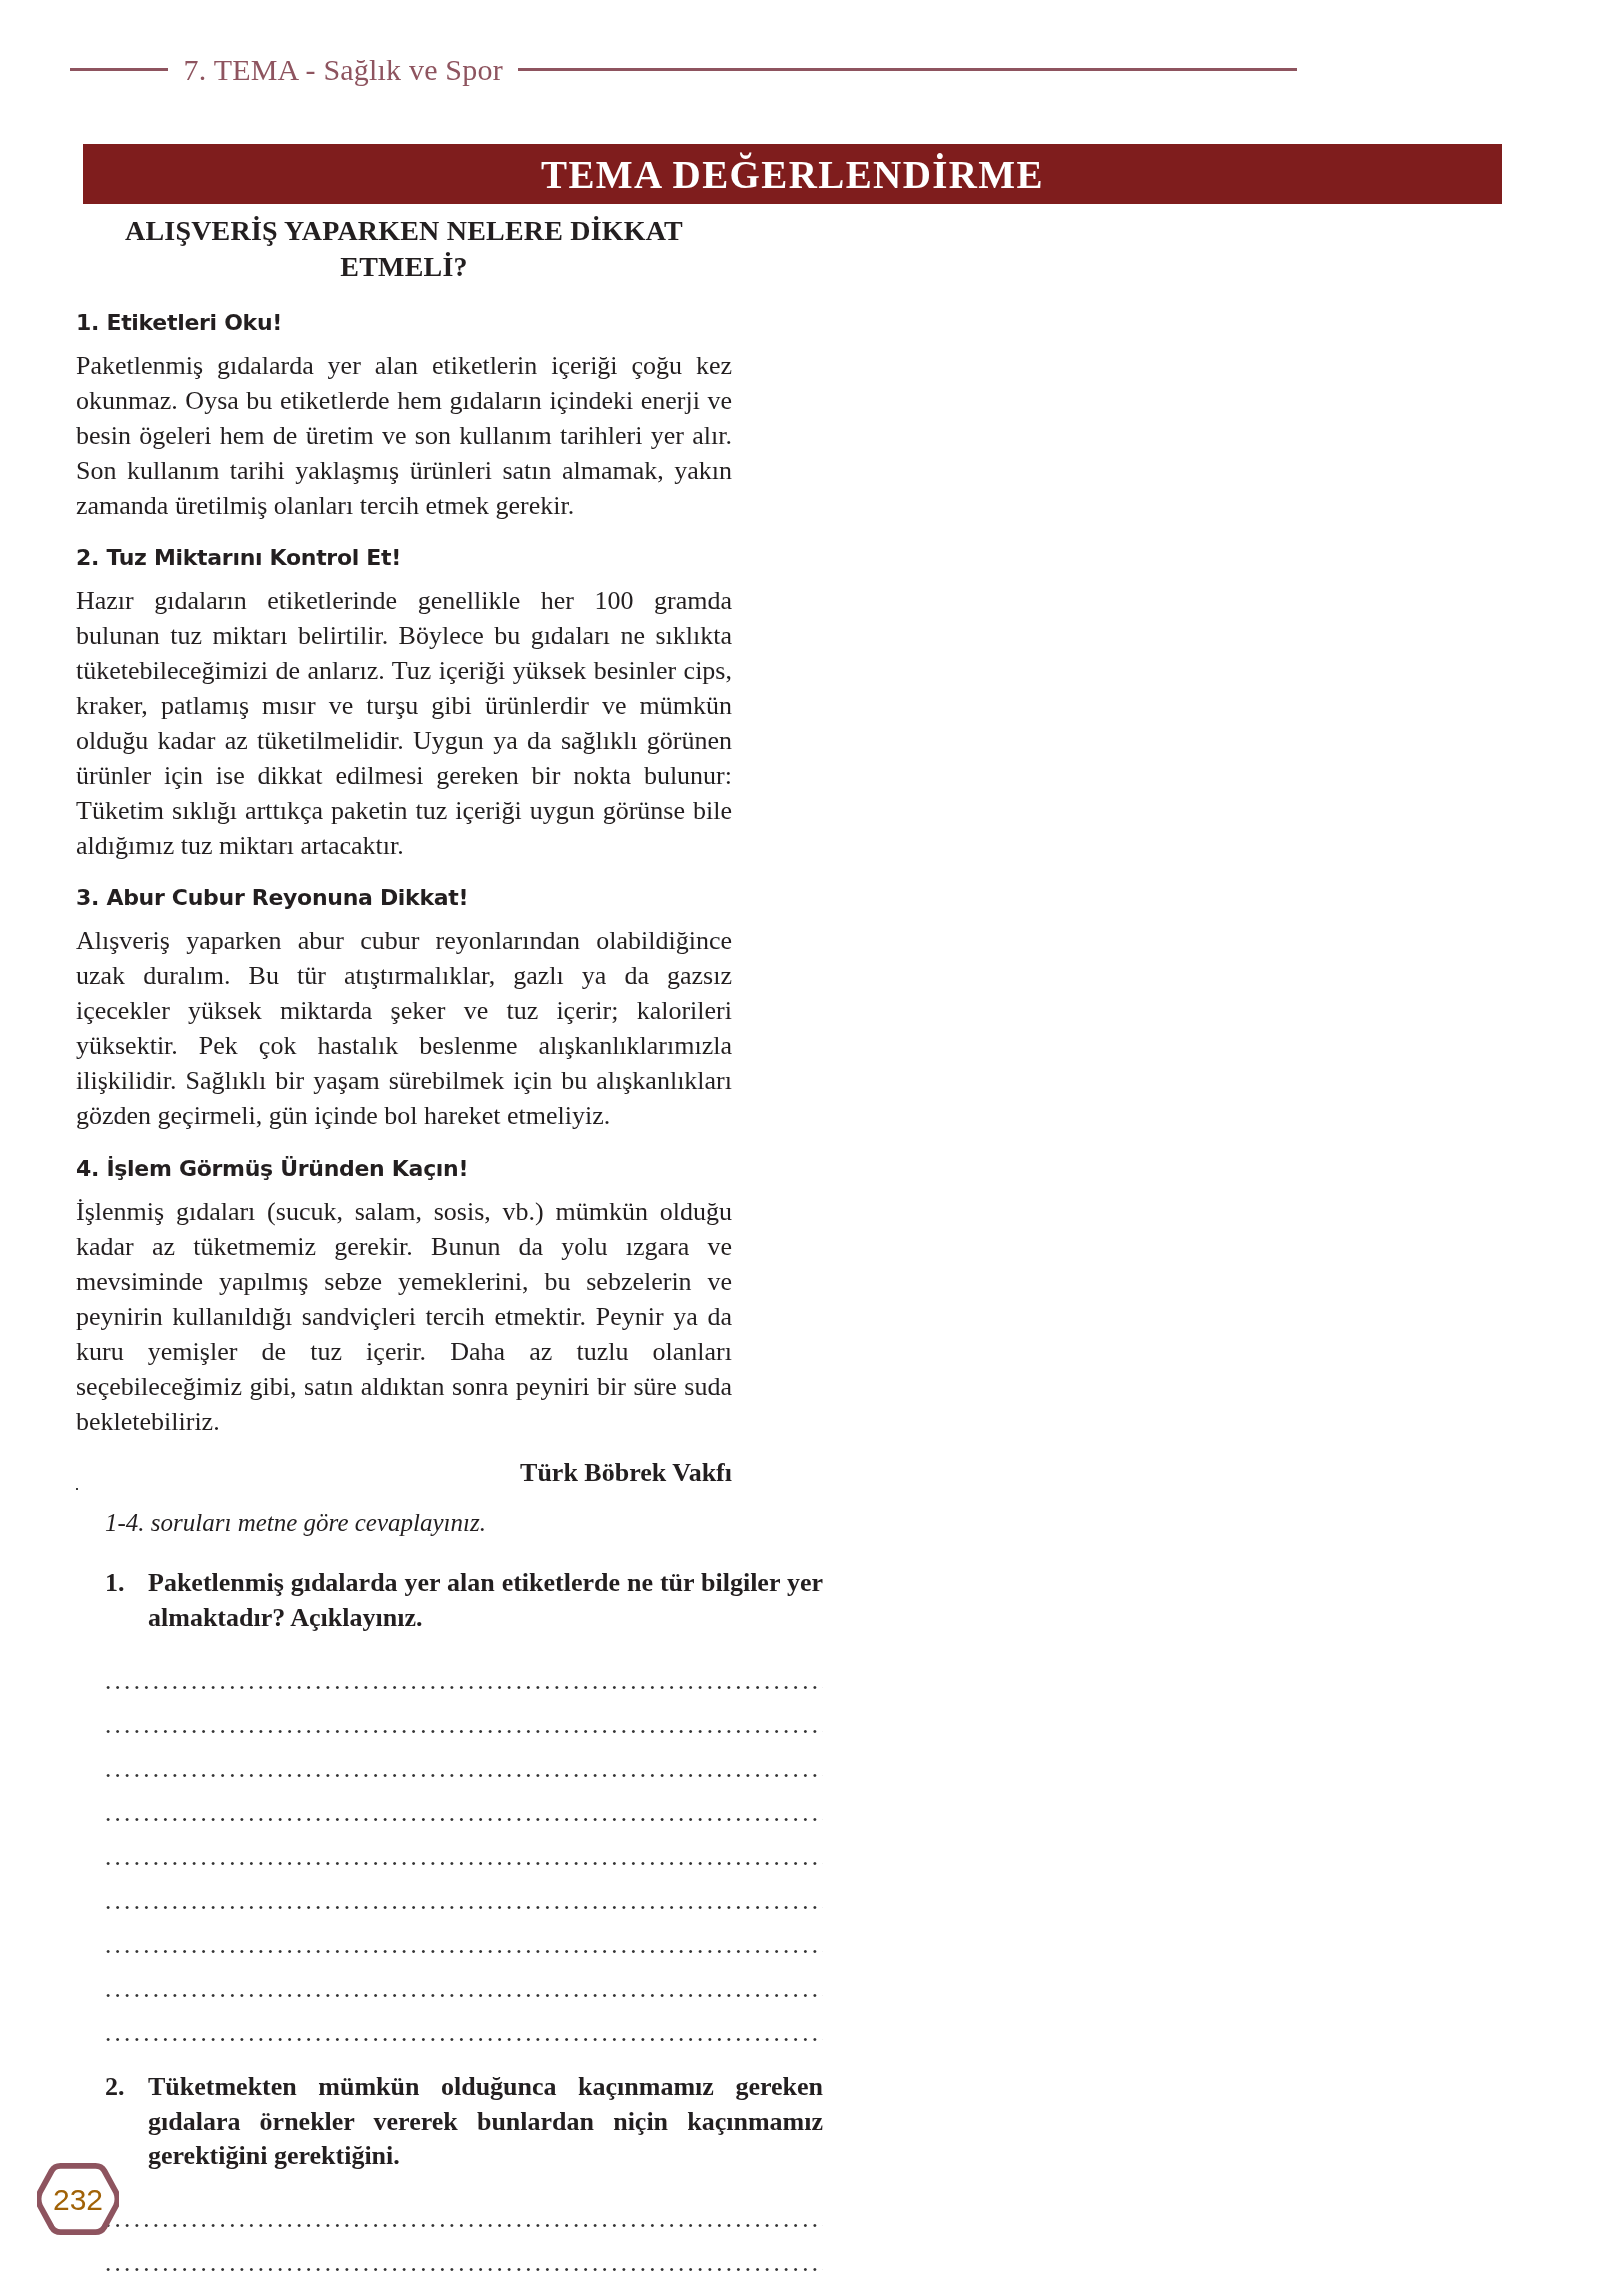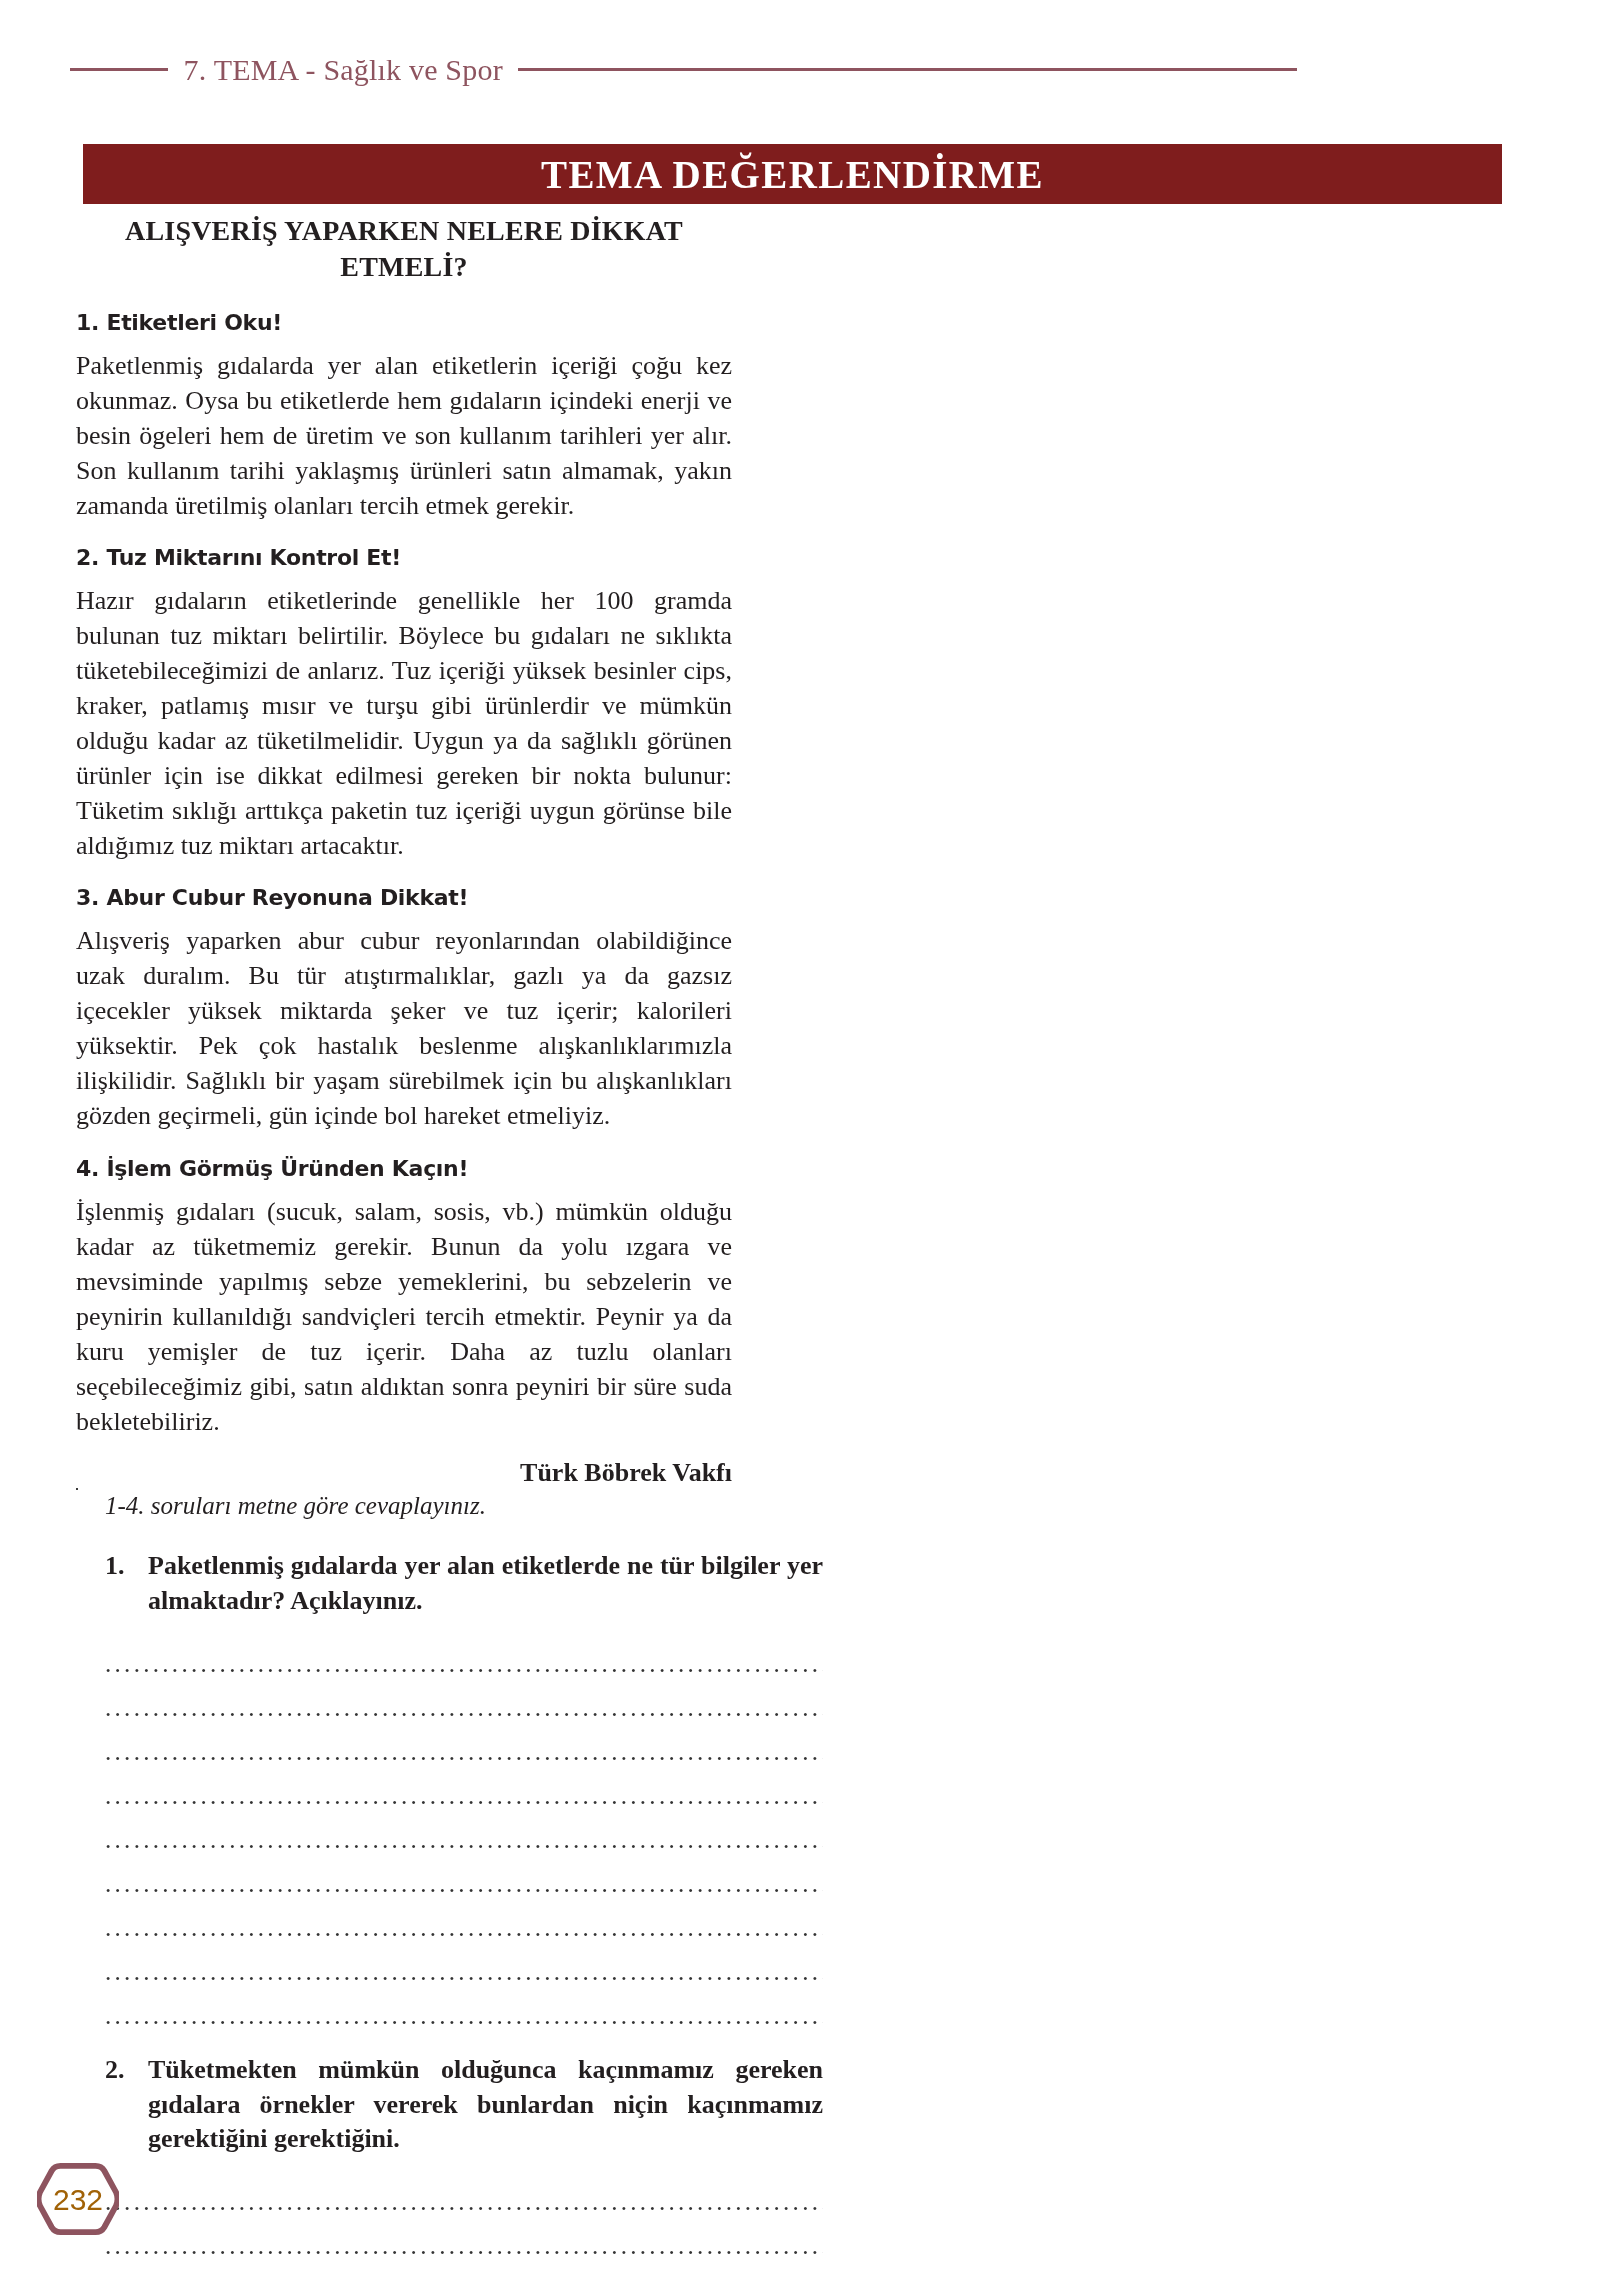--- a/index.html
+++ b/index.html
@@ -124,21 +124,21 @@
     text-align: right;
     margin: 5.9px 0 0 0;
     font-weight: bold;
   }
 
   
   .instruction {
     font-family: "Liberation Serif", serif;
     font-style: italic;
     font-size: 25px;
-    margin: 0 0 27px 0;
+    margin: 17px 0 27px 0;
     line-height: 1.3;
   }
   .question {
     display: flex;
     align-items: flex-start;
     margin: 0 0 13.7px 0;
   }
   .q-num {
     font-family: "Liberation Serif", serif;
     font-weight: bold;

